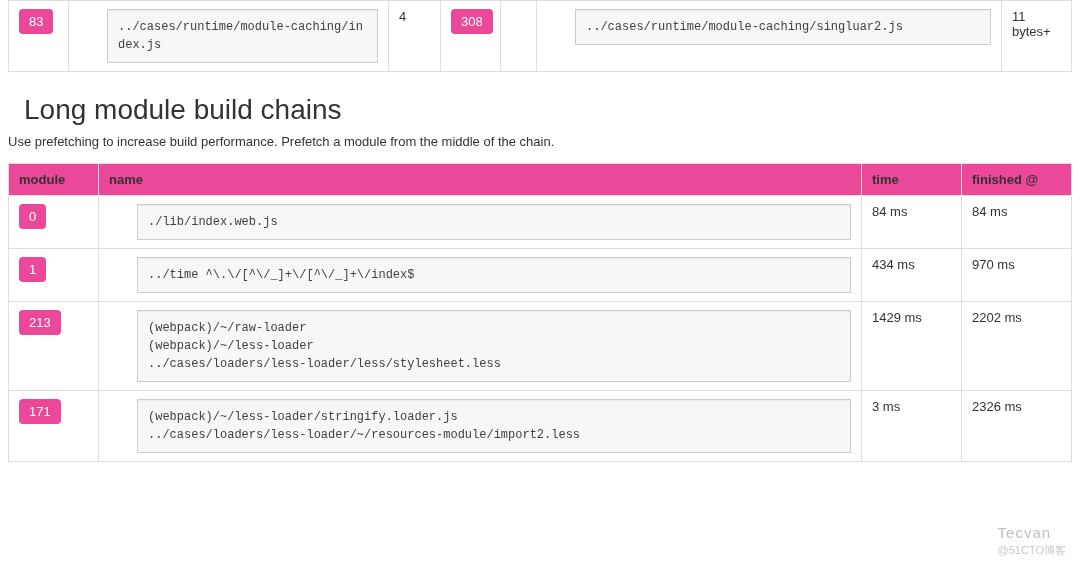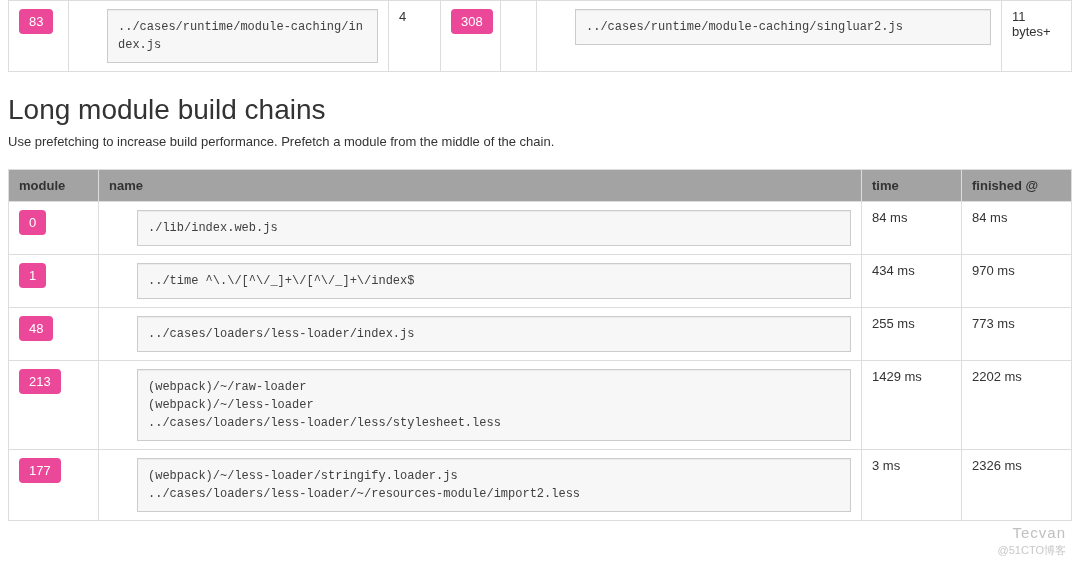--- a/index.html
+++ b/index.html
@@ -18,21 +18,21 @@
   }
   th, td {
     border: 1px solid #ddd;
     padding: 8px 10px;
     text-align: left;
     vertical-align: top;
     font-size: 13px;
   }
   th {
     font-weight: 700;
-    background: #a3a3a3;
+    background: #ec4899;
   }
   .badge {
     display: inline-block;
     background: #ec4899;
     color: #fff;
     border-radius: 4px;
     padding: 6px 10px;
     font-size: 13px;
     font-weight: 400;
     line-height: 1;
@@ -49,45 +49,44 @@
     white-space: pre-wrap;
     word-break: break-all;
     line-height: 1.5;
     box-shadow: inset 0 1px 1px rgba(0,0,0,0.05);
     margin-left: 28px;
   }
   h2.section-title {
     font-size: 28px;
     font-weight: 500;
     color: #333;
-    margin: 22px 0 8px 0;
+    margin: 22px 0 8px 16px;
   }
   p.section-desc {
     font-size: 13px;
     color: #333;
-    margin-bottom: 20px;
+    margin-bottom: 14px;
   }
   
   .toptbl col.c-badge { width: 60px; }
   .toptbl col.c-path  { width: 320px; }
   .toptbl col.c-num   { width: 52px; }
   .toptbl col.c-badge2{ width: 60px; }
   .toptbl col.c-empty { width: 36px; }
   .toptbl col.c-path2 { width: auto; }
   .toptbl col.c-size  { width: 70px; }
   
   .chains col.c-mod  { width: 90px; }
   .chains col.c-name { width: auto; }
   .chains col.c-time { width: 100px; }
   .chains col.c-fin  { width: 110px; }
   .watermark {
     position: fixed;
     right: 14px;
     bottom: 10px;
-    text-align: right;
     font-size: 12px;
     color: #bbb;
     pointer-events: none;
     line-height: 1.3;
   }
   .watermark .line1 { font-size: 15px; color: #c0c0c0; letter-spacing: 1px; }
   .watermark .line2 { font-size: 11px; color: #c8c8c8; }
 </style>
 </head>
 <body>
@@ -152,39 +151,31 @@
       </tr>
       <tr>
         <td><span class="badge">1</span></td>
         <td>
           <div class="code-box">../time ^\.\/[^\/_]+\/[^\/_]+\/index$</div>
         </td>
         <td>434 ms</td>
         <td>970 ms</td>
       </tr>
       <tr>
-        <td><span class="badge">48</span></td>
-        <td>
-          <div class="code-box">../cases/loaders/less-loader/index.js</div>
-        </td>
-        <td>255 ms</td>
-        <td>773 ms</td>
-      </tr>
-      <tr>
         <td><span class="badge">213</span></td>
         <td>
           <div class="code-box">(webpack)/~/raw-loader
 (webpack)/~/less-loader
 ../cases/loaders/less-loader/less/stylesheet.less</div>
         </td>
         <td>1429 ms</td>
         <td>2202 ms</td>
       </tr>
       <tr>
-        <td><span class="badge">177</span></td>
+        <td><span class="badge">171</span></td>
         <td>
           <div class="code-box">(webpack)/~/less-loader/stringify.loader.js
 ../cases/loaders/less-loader/~/resources-module/import2.less</div>
         </td>
         <td>3 ms</td>
         <td>2326 ms</td>
       </tr>
     </tbody>
 </table>
 

